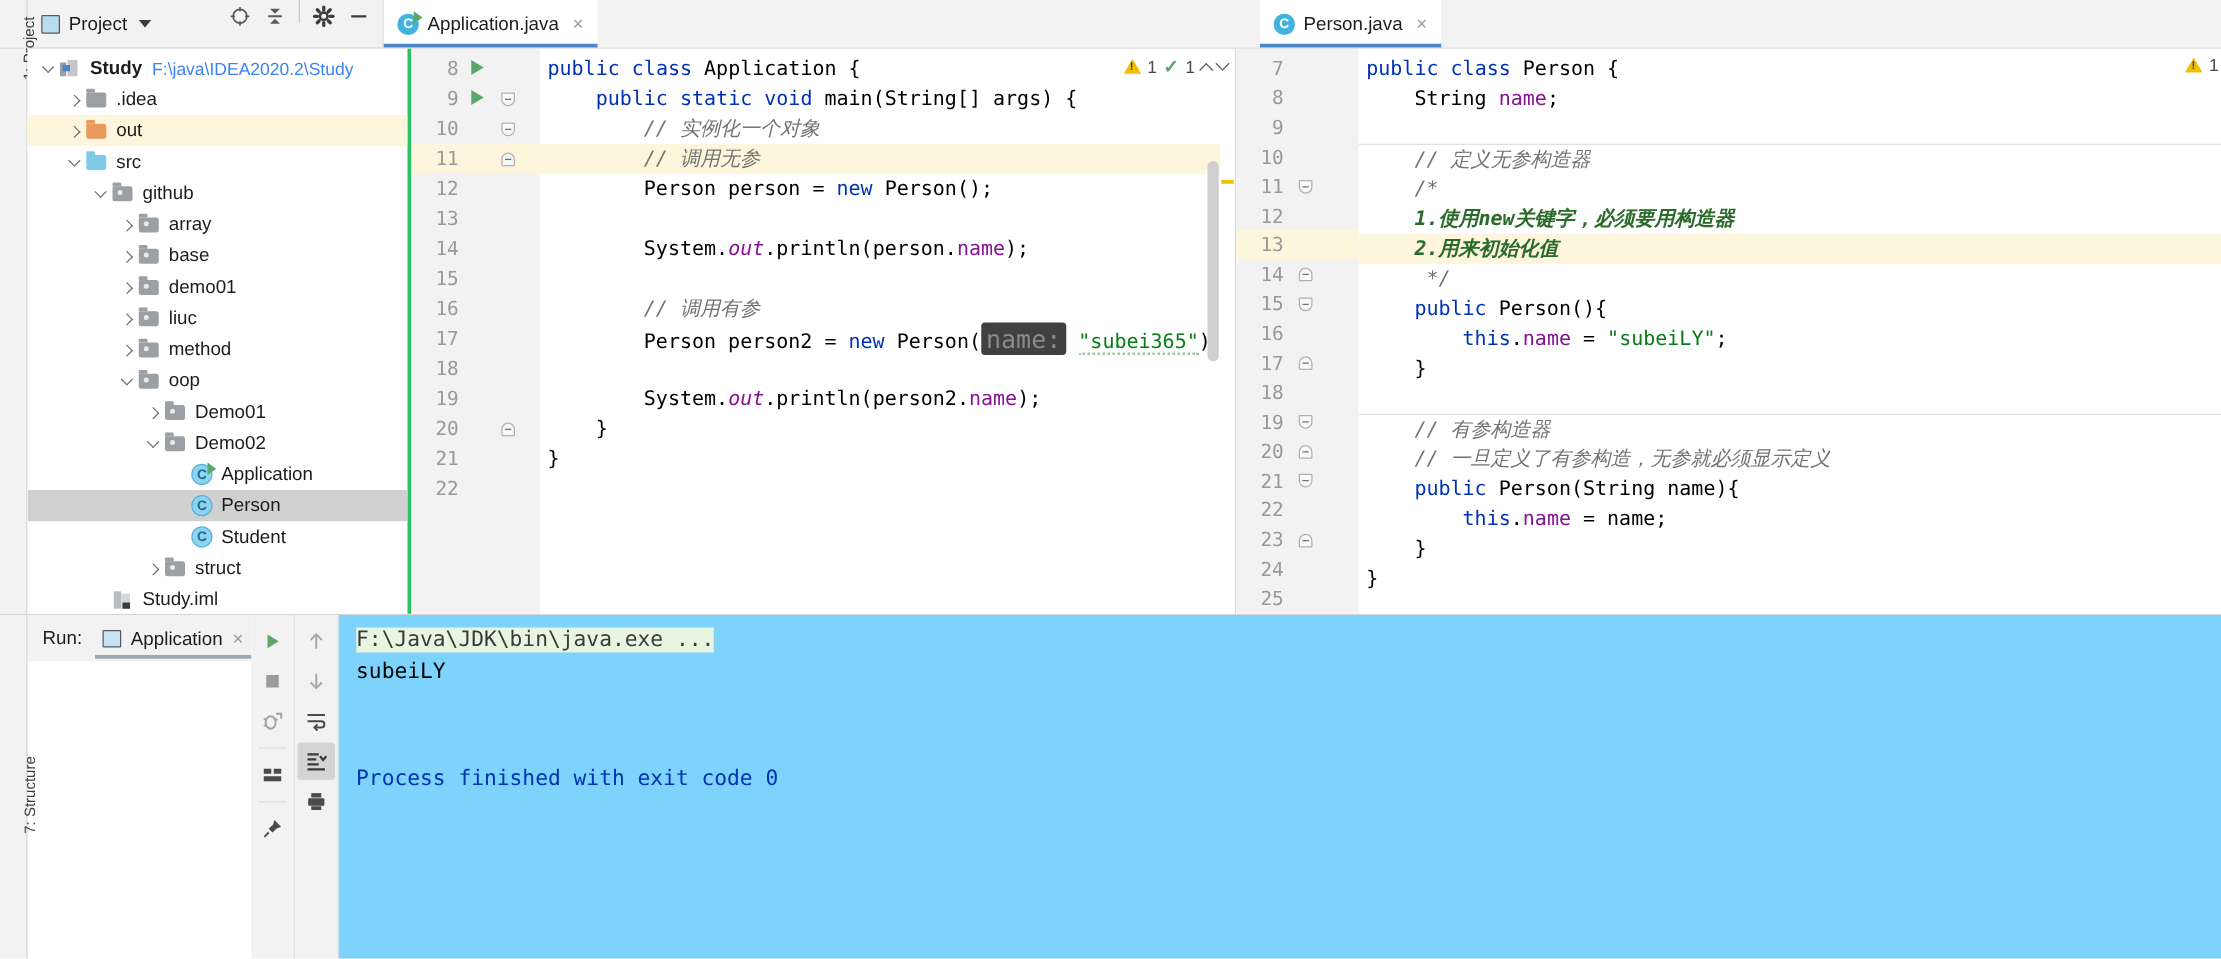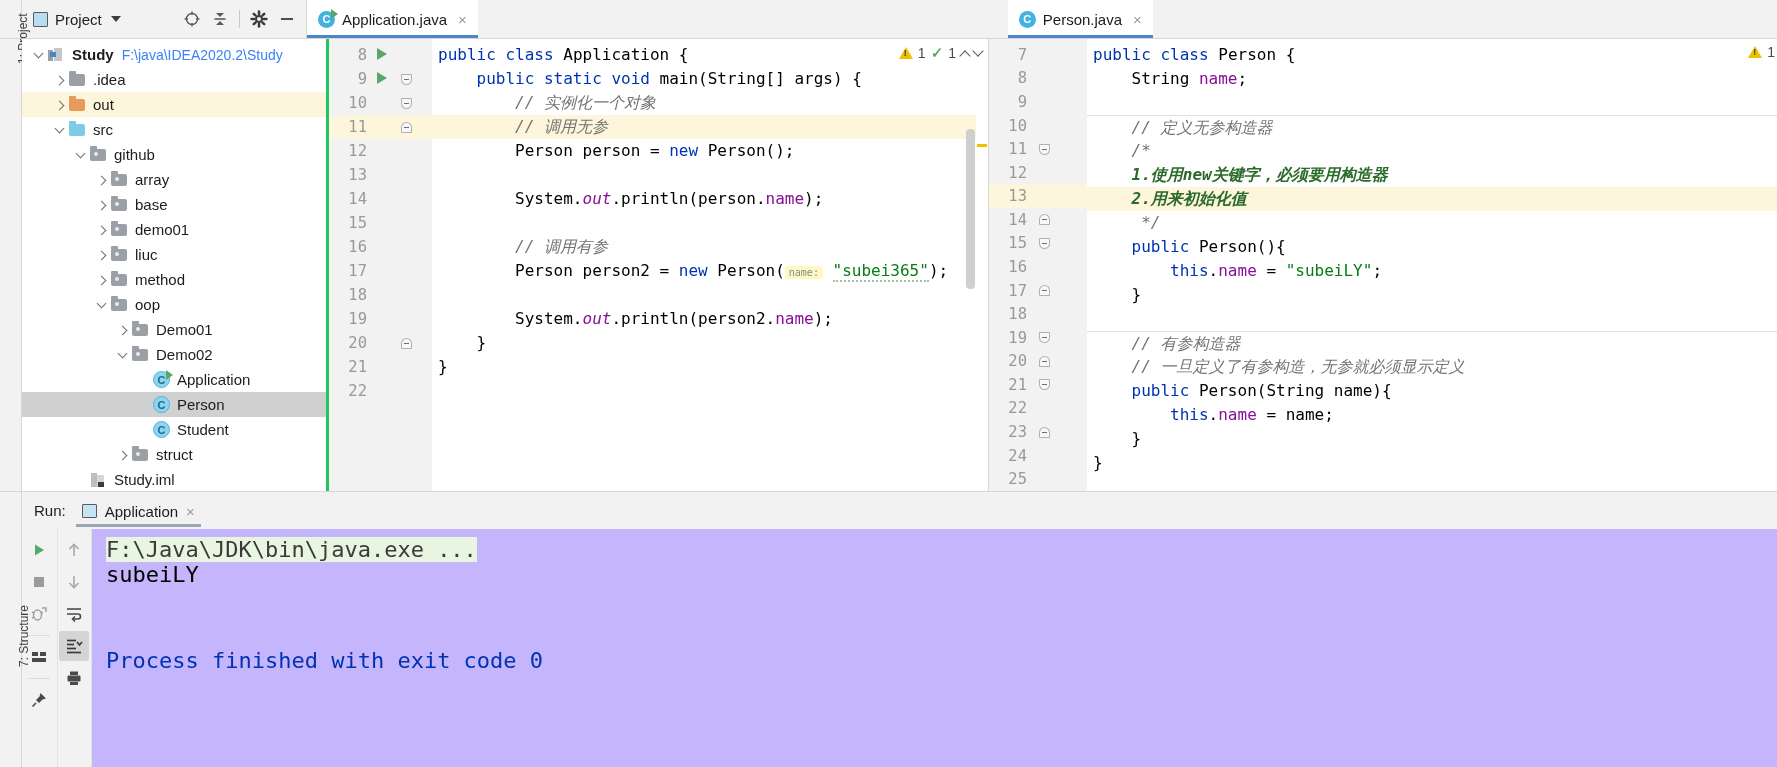--- a/index.html
+++ b/index.html
@@ -33,21 +33,21 @@
   .strip-label {
     position: absolute;
     transform: rotate(-90deg);
     transform-origin: left top;
     white-space: nowrap;
     font-size: 12px; color: #3c3c3c;
     left: 16px; top: 64px;
   }
   .proj-toolbar {
     width: 285px; min-width: 285px;
-    display: flex; align-items: center;
+    display: flex; 
     padding: 0 6px;
     background: #f2f2f2;
     border-right: 1px solid #d6d6d6;
     gap: 2px;
   }
   .proj-title {
     display: flex; align-items: center; gap: 7px;
     padding: 3px 5px; cursor: default;
   }
   .proj-title .lbl { font-size: 15px; color: #1c1c1c; }
@@ -251,22 +251,22 @@
   }
   .cline.hl { background: #fdf6dd; }
   .cline.sep { border-top: 1px solid #e0e0e0; height: 24px; }
   .k   { color: #0033b3; }
   .cm  { color: #737373; font-style: italic; }
   .cmb { color: #2a6b2a; font-style: italic; font-weight: bold; }
   .st  { color: #067d17; }
   .fld { color: #871094; }
   .sfld{ color: #871094; font-style: italic; }
   .hint {
-    background: #fef9c3; color: #8a8a8a; border-radius: 3px;
-    padding: 1px 4px; font-size: 10px;
+    background: #404040; color: #8a8a8a; border-radius: 3px;
+    padding: 1px 4px; font-size: 20px;
   }
   .squig { border-bottom: 2px dotted #9cc69c; }
 
   
   .insp {
     position: absolute; right: 6px; top: 5px;
     display: flex; align-items: center; gap: 5px;
     font-family: "Liberation Sans", sans-serif; font-size: 14px;
     color: #4a4a4a; z-index: 5;
   }
@@ -308,21 +308,21 @@
   }
   .run-left-strip {
     width: 22px; min-width: 22px; background: #f2f2f2;
     border-right: 1px solid #d6d6d6; position: relative;
   }
   .run-strip-lbl {
     position: absolute; transform: rotate(-90deg); transform-origin: left top;
     white-space: nowrap; font-size: 12px; color: #3c3c3c;
     left: 17px; top: 175px;
   }
-  .run-body { flex: 1; display: flex; flex-direction: column; min-width: 0; }
+  .run-body { flex: 1; display: flex; flex-direction: row; min-width: 0; }
   .run-header {
     height: 37px; min-height: 37px; display: flex; align-items: center;
     gap: 10px; padding-left: 12px; background: #f2f2f2;
   }
   .run-lbl { font-size: 15px; color: #1c1c1c; }
   .run-tab {
     display: flex; align-items: center; gap: 8px;
     font-size: 15px; color: #1c1c1c; padding: 7px 6px 6px 6px;
     position: relative; cursor: pointer;
   }
@@ -346,22 +346,22 @@
   }
   .tcol + .tcol { border-left: 1px solid #e2e2e2; }
   .tbtn {
     width: 30px; height: 30px; display: flex;
     align-items: center; justify-content: center; cursor: pointer;
     border-radius: 3px;
   }
   .tbtn.active { background: #d4d4d4; }
   .tdiv { width: 22px; height: 1px; background: #dcdcdc; margin: 4px 0; }
   .console {
-    flex: 1; background: #c4b5fd; padding: 8px 0 0 14px;
-    font-family: "DejaVu Sans Mono", monospace; font-size: 22px;
+    flex: 1; background: #7dd3fc; padding: 8px 0 0 14px;
+    font-family: "DejaVu Sans Mono", monospace; font-size: 17px;
     color: #0d0d0d; overflow: hidden; min-width: 0;
   }
   .conline { height: 25px; line-height: 25px; white-space: pre; }
   .conline .cmdbg { background: #e8f5e0; color: #3a3a3a; }
   .conline.result { color: #000000; }
   .conline.finish { color: #0033b3; margin-top: 36px; }
 </style>
 </head>
 <body>
 

